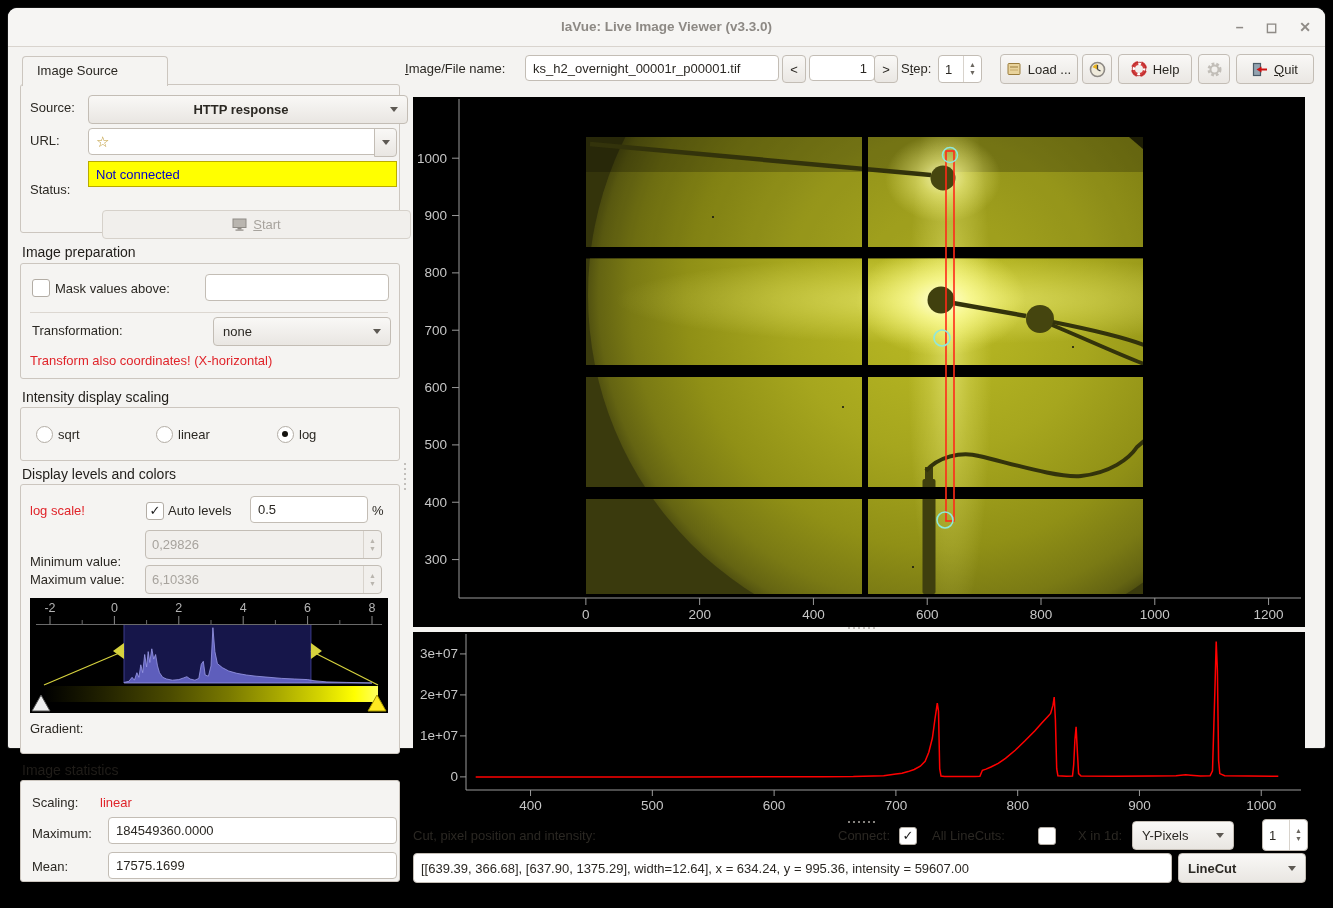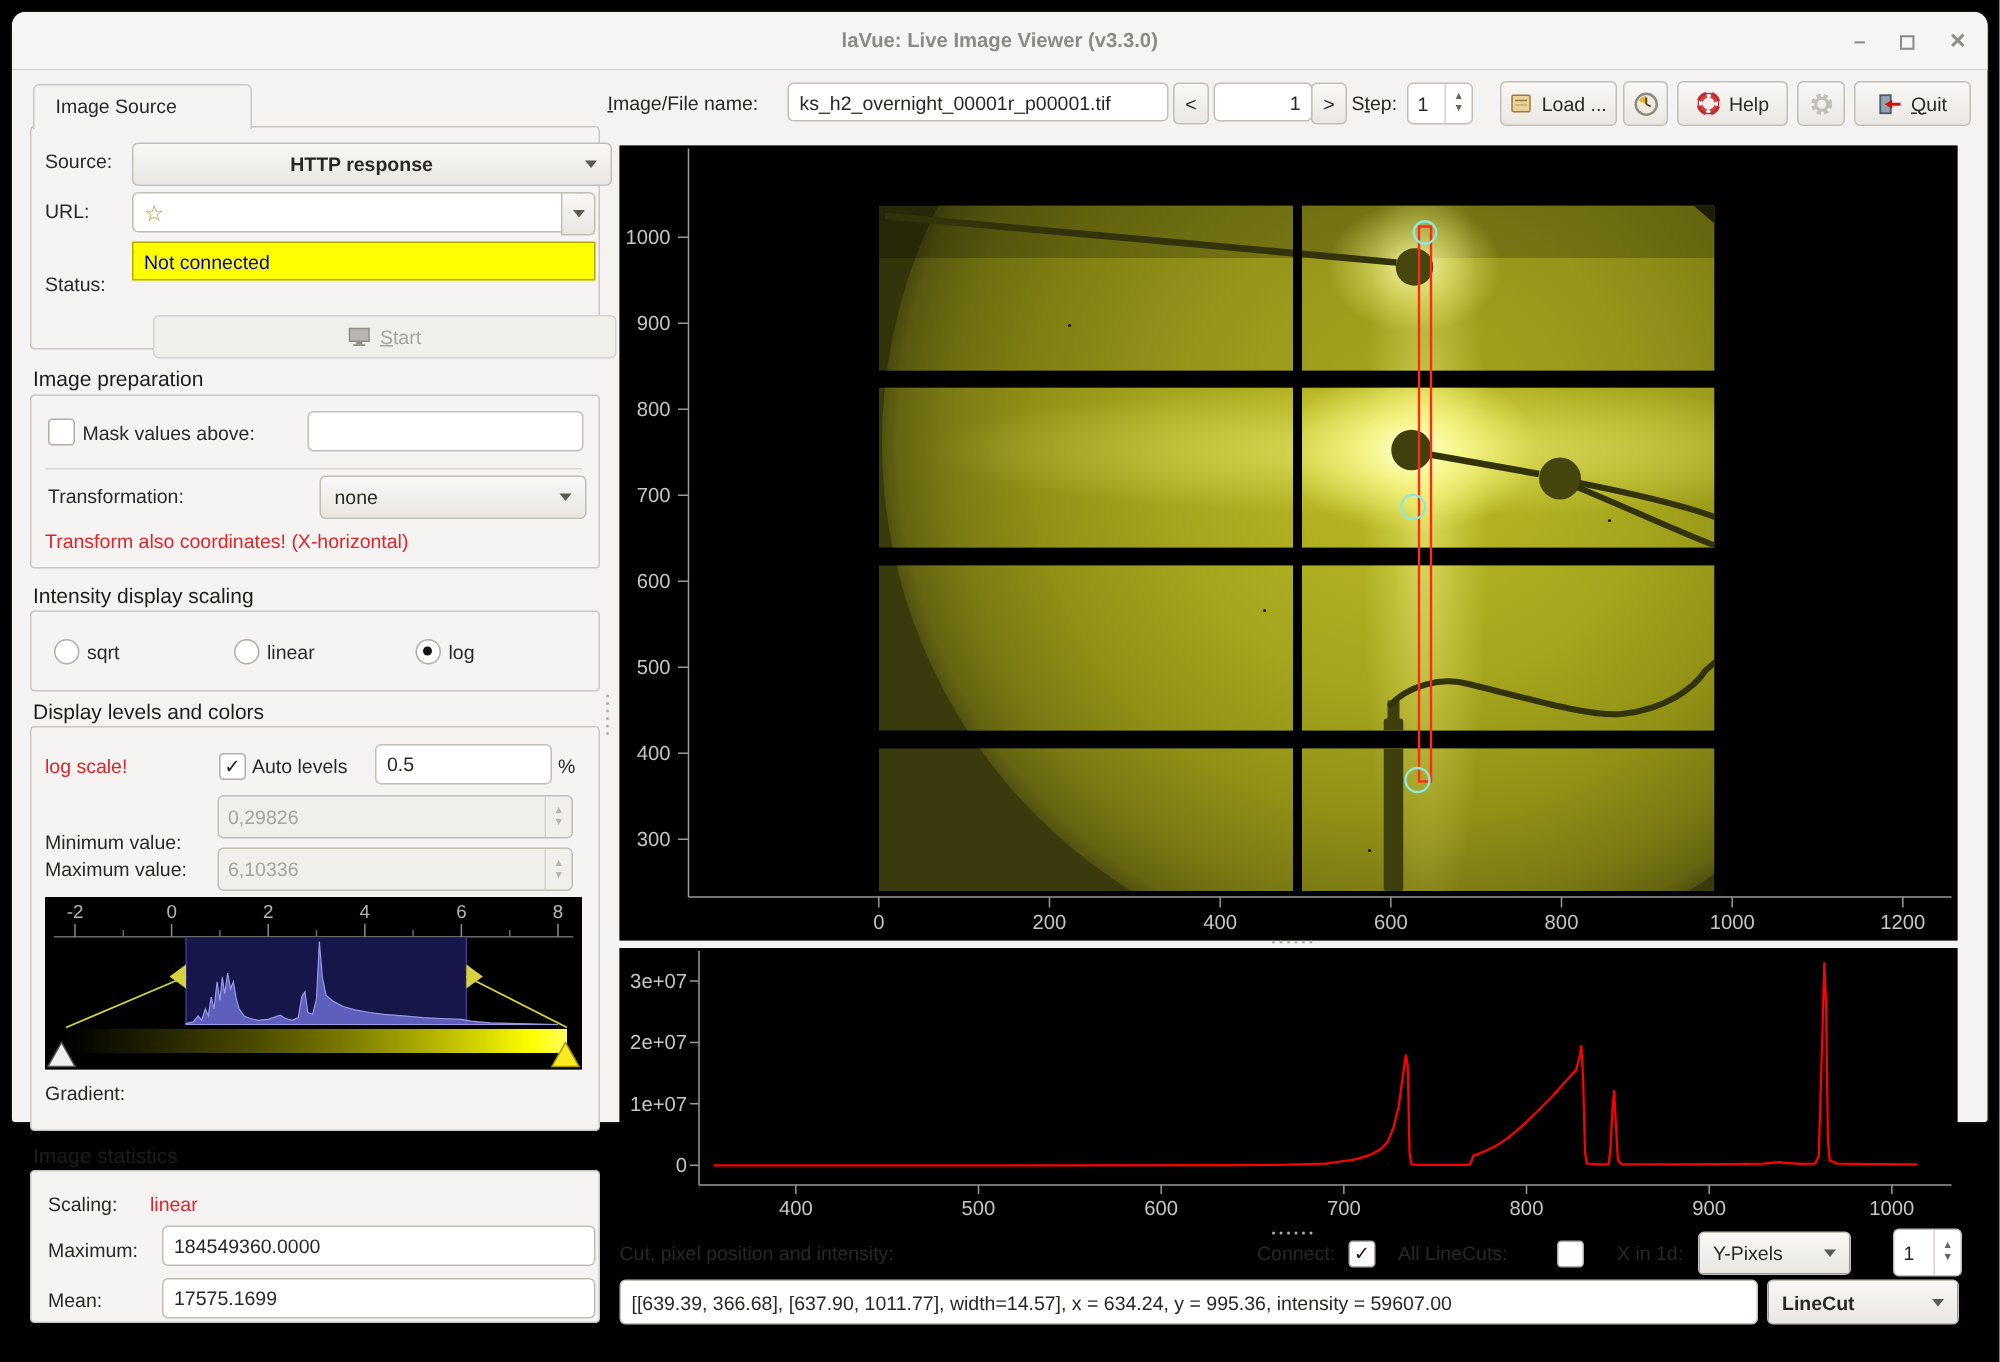--- a/index.html
+++ b/index.html
@@ -459,20 +459,20 @@
   </div>
   <div class="spin" style="left:1254px;top:811px;width:44px;height:30px;">
     <span class="val">1</span>
     <span class="arrows">
         <span>▲</span>
         <span>▼</span>
       </span>
   </div>
 
   <div class="entry" style="left:405px;top:845px;width:743px;height:28px;">
-    <span>[[639.39, 366.68], [637.90, 1011.77], width=14.57], x = 634.24, y = 995.36, intensity = 59607.00</span>
+    <span>[[639.39, 366.68], [637.90, 1375.29], width=12.64], x = 634.24, y = 995.36, intensity = 59607.00</span>
   </div>
   <div class="combo" style="left:1170px;top:845px;width:108px;height:28px;font-weight:bold;">
     <span class="grow">LineCut</span>
     <span class="carrow"></span>
   </div>
 
 </div>
 
 </body></html>

